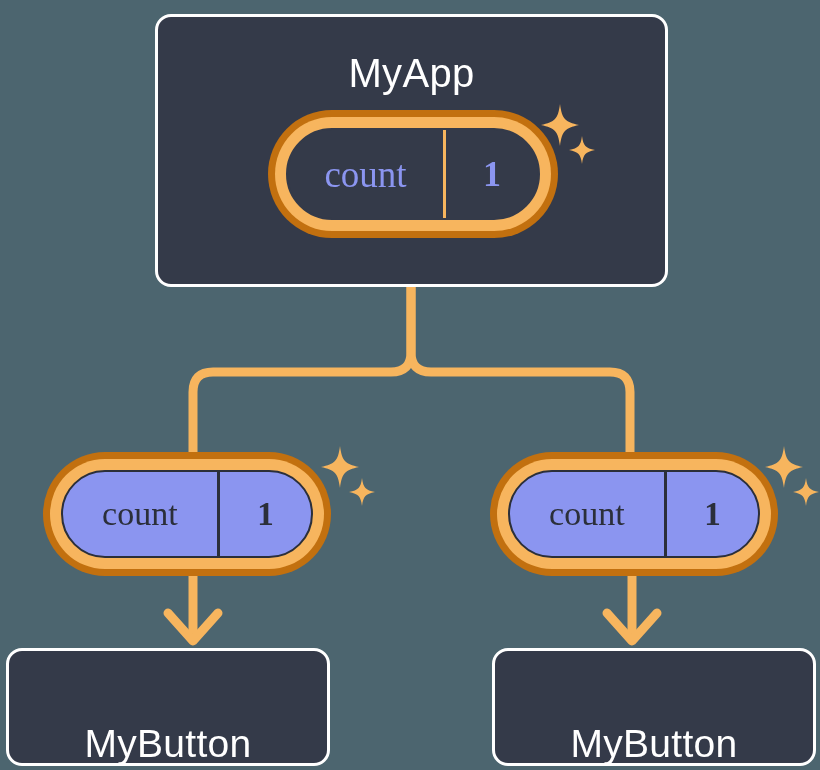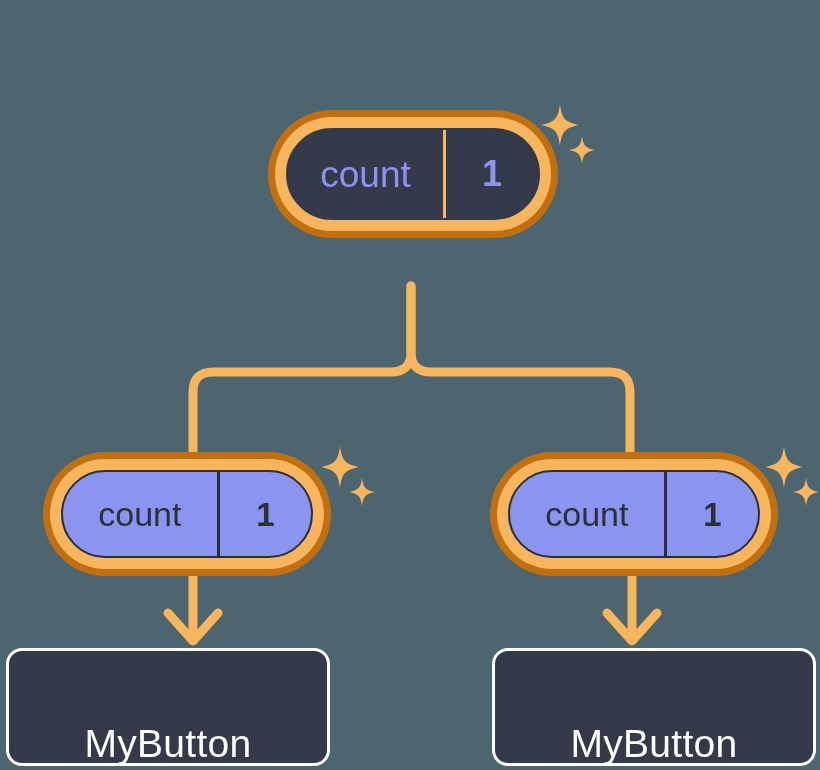--- a/index.html
+++ b/index.html
@@ -94,20 +94,21 @@
     display: flex;
     align-items: stretch;
     box-sizing: border-box;
     overflow: hidden;
   }
   .pill-key, .pill-val {
     display: flex;
     align-items: center;
     justify-content: center;
     line-height: 1;
+    font-family: Liberation Serif, serif;
   }
 
   
   #pill-myapp {
     left: 268px;
     top: 110px;
     width: 290px;
     height: 128px;
   }
   #pill-myapp .pill-inner {
@@ -181,20 +182,23 @@
       <line x1="193" y1="572" x2="193" y2="642" stroke="#f7b55e" stroke-width="9" stroke-linecap="butt"></line>
       <path d="M 168 613 L 193 641 L 218 613" fill="none" stroke="#f7b55e" stroke-width="9" stroke-linecap="round" stroke-linejoin="round"></path>
     </g>
 
     <g>
       <line x1="632" y1="572" x2="632" y2="642" stroke="#f7b55e" stroke-width="9" stroke-linecap="butt"></line>
       <path d="M 607 613 L 632 641 L 657 613" fill="none" stroke="#f7b55e" stroke-width="9" stroke-linecap="round" stroke-linejoin="round"></path>
     </g>
   </svg>
 
+  <div class="card" id="card-myapp">
+    <div class="card-title">MyApp</div>
+  </div>
 
   <div class="pill" id="pill-myapp">
     <div class="pill-mid">
       <div class="pill-inner">
         <div class="pill-key">count</div>
         <div class="pill-val">1</div>
       </div>
     </div>
   </div>
 

